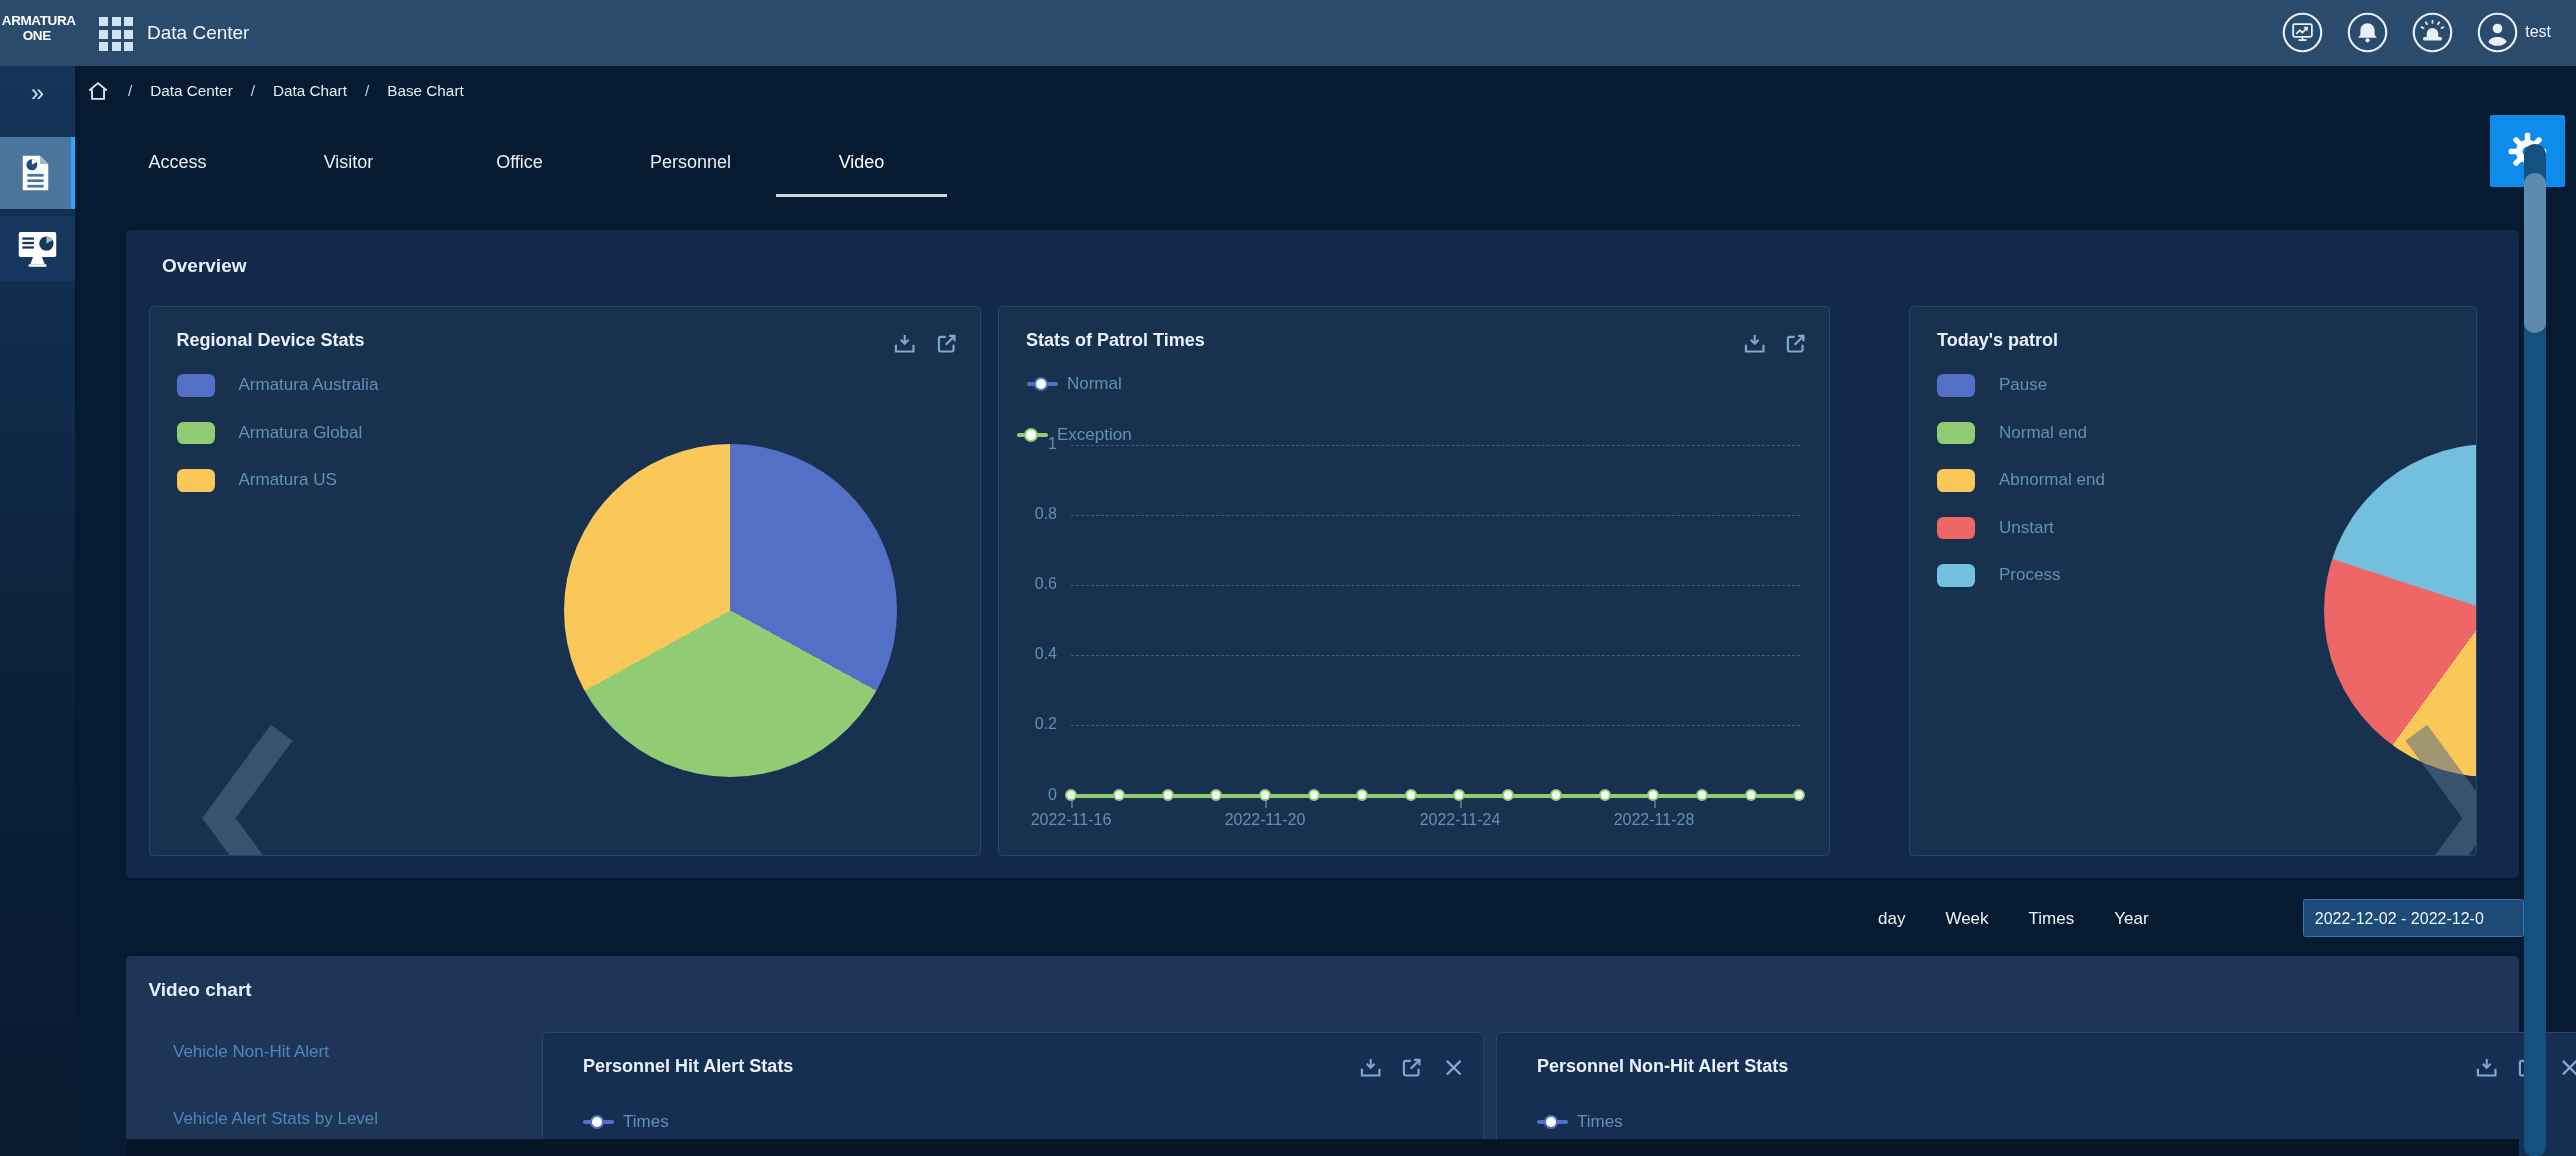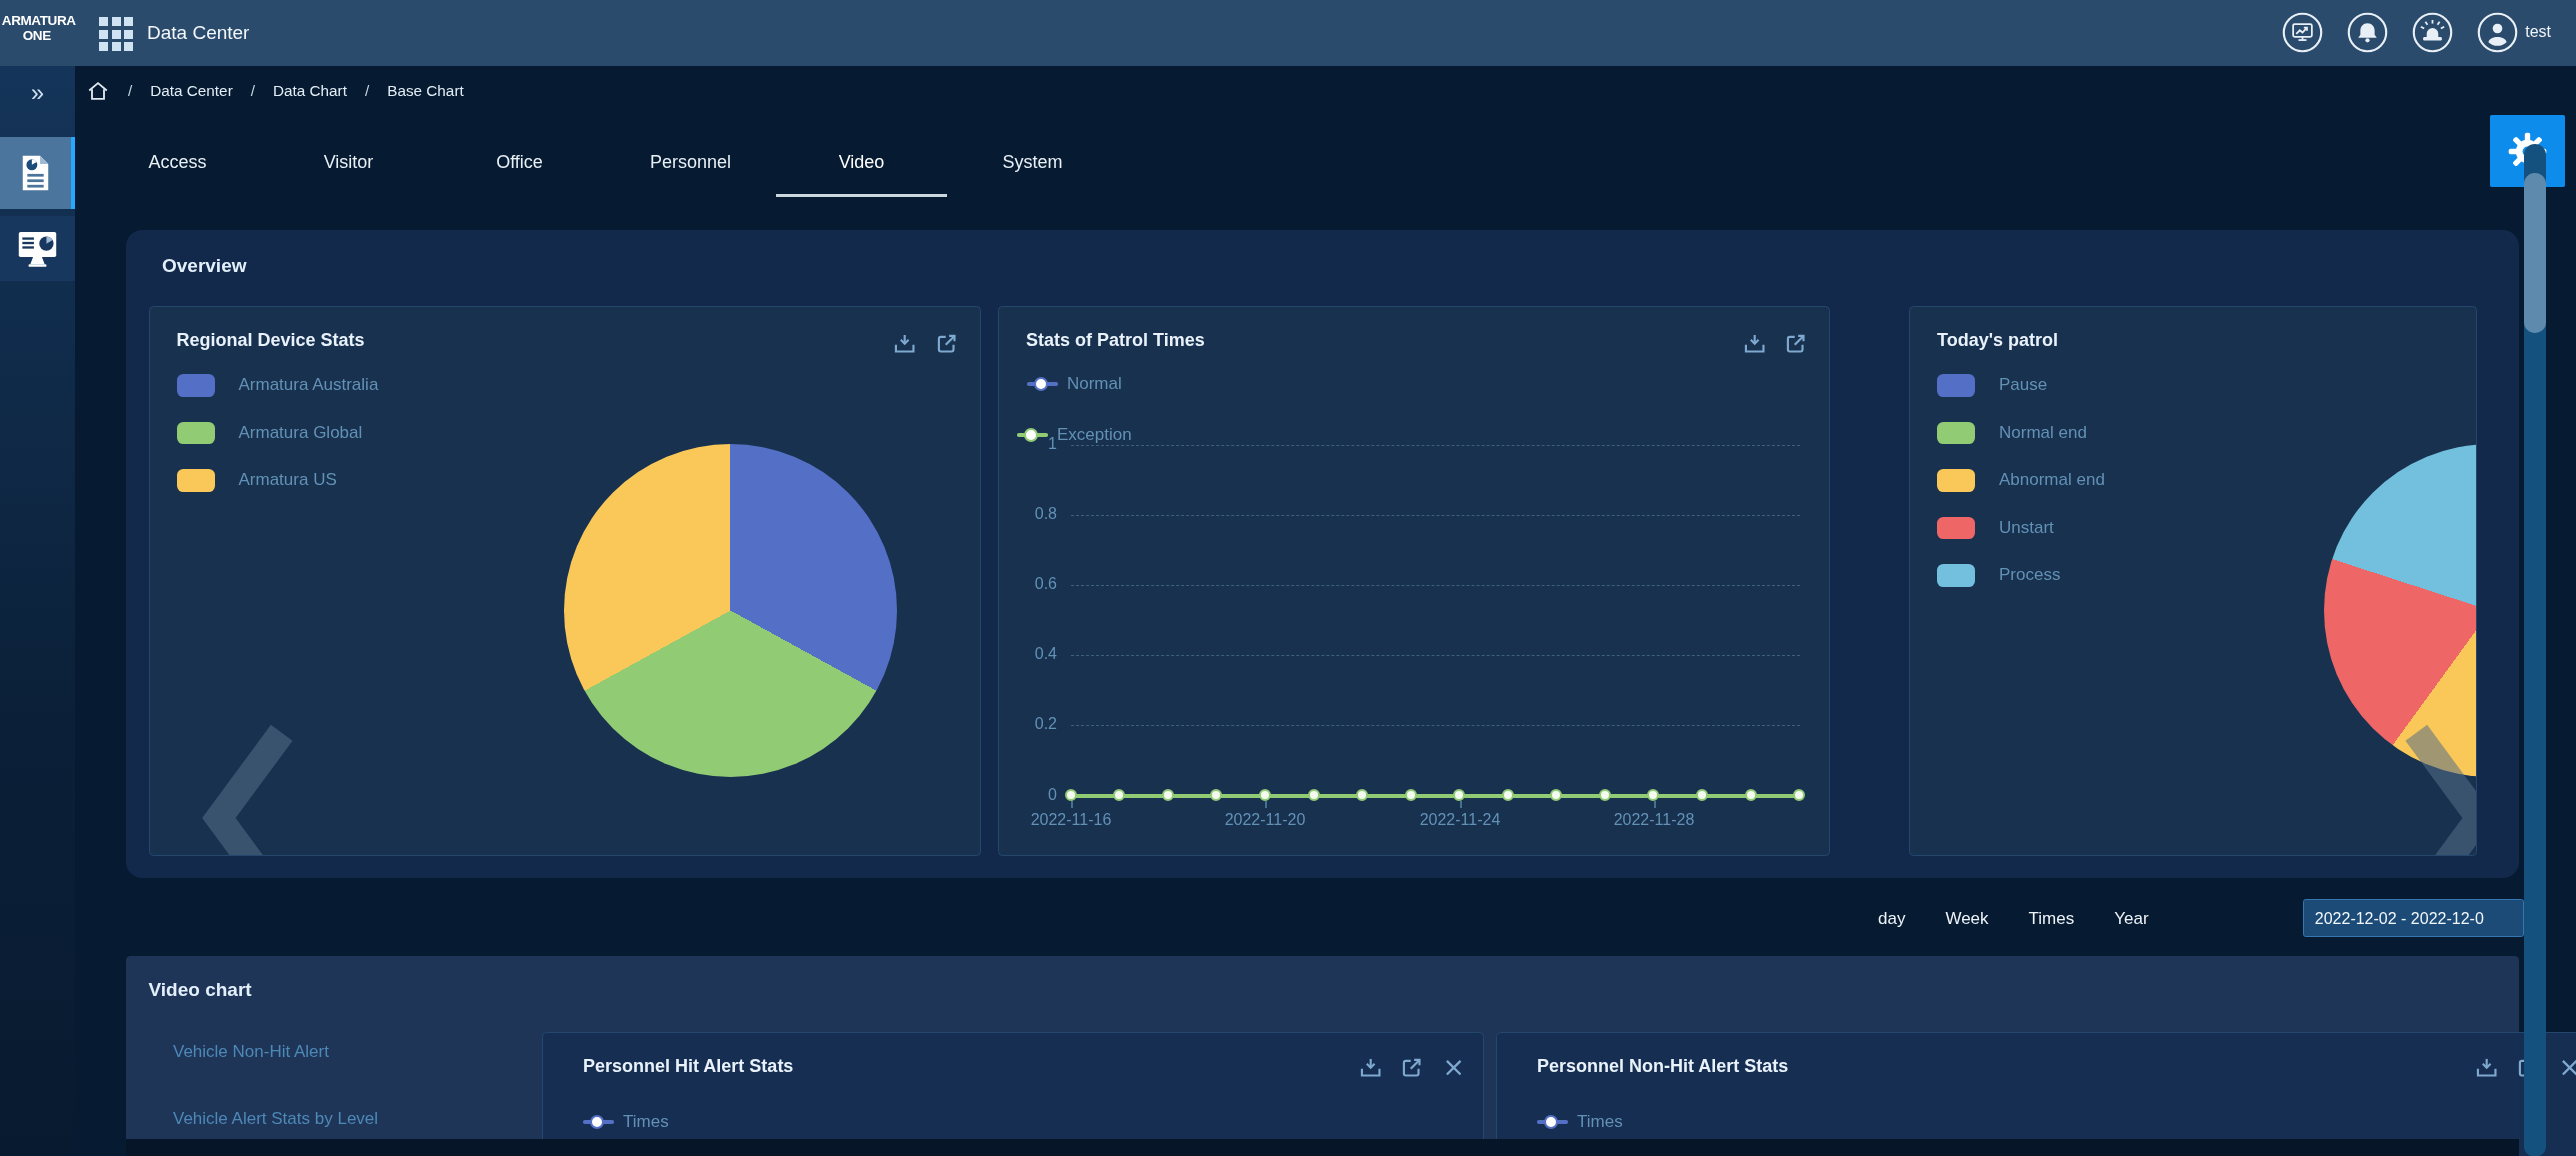--- a/index.html
+++ b/index.html
@@ -32,21 +32,21 @@
   .sb-item.idle{top:150px;height:65px;background:#18375f;}
   
   .tabs{position:absolute;left:92px;top:127px;display:flex;z-index:10;}
   .tab{width:171px;height:70px;line-height:70px;text-align:center;font-size:18px;color:#e9f0f6;position:relative;cursor:pointer;}
   .tab.active{color:#ffffff;}
   .tab.active::after{content:"";position:absolute;left:0;right:0;bottom:0;height:2.7px;background:#ccd6de;}
   
   .gearbtn{position:absolute;left:2490px;top:115px;width:75px;height:72px;background:#0d8ceb;border-radius:1.8px;
            display:flex;align-items:center;justify-content:center;cursor:pointer;z-index:40;}
   
-  .panel{position:absolute;left:126px;top:230px;width:2393px;height:648px;background:#13294b;border-radius:16px;z-index:5;}
+  .panel{position:absolute;left:126px;top:230px;width:2393px;height:648px;background:#13294b;border-radius:5px;z-index:5;}
   .panel-title{position:absolute;left:36px;top:25px;color:#e3f0fb;font-size:19px;font-weight:700;}
   .card{position:absolute;top:76px;height:550px;background:#17314f;border:0.9px solid #24486d;border-radius:4.5px;
         box-sizing:border-box;overflow:hidden;}
   .card1{left:22.5px;width:832px;}
   .card2{left:872px;width:832px;}
   .card3{left:1752px;width:568px;margin-left:31px;}
   .card-title{position:absolute;left:27px;top:23.4px;color:#e9f2fa;font-size:18px;font-weight:700;}
   .card-acts{position:absolute;right:21.6px;top:25px;display:flex;gap:18px;}
   .act{width:23.4px;height:23.4px;cursor:pointer;}
   
@@ -190,21 +190,20 @@
     </svg>
   </div>
 </div>
 
 <div class="tabs">
     <div class="tab">Access</div>
     <div class="tab">Visitor</div>
     <div class="tab">Office</div>
     <div class="tab">Personnel</div>
     <div class="tab active">Video</div>
-    <div class="tab">System</div>
   </div>
 
 <div class="gearbtn">
   <svg width="43" height="43" viewBox="0 0 48 48">
     <g fill="#ffffff">
       <rect x="21" y="3" width="6" height="42" rx="2"></rect>
       <rect x="21" y="3" width="6" height="42" rx="2" transform="rotate(45 24 24)"></rect>
       <rect x="21" y="3" width="6" height="42" rx="2" transform="rotate(90 24 24)"></rect>
       <rect x="21" y="3" width="6" height="42" rx="2" transform="rotate(135 24 24)"></rect>
       <circle cx="24" cy="24" r="13"></circle>

